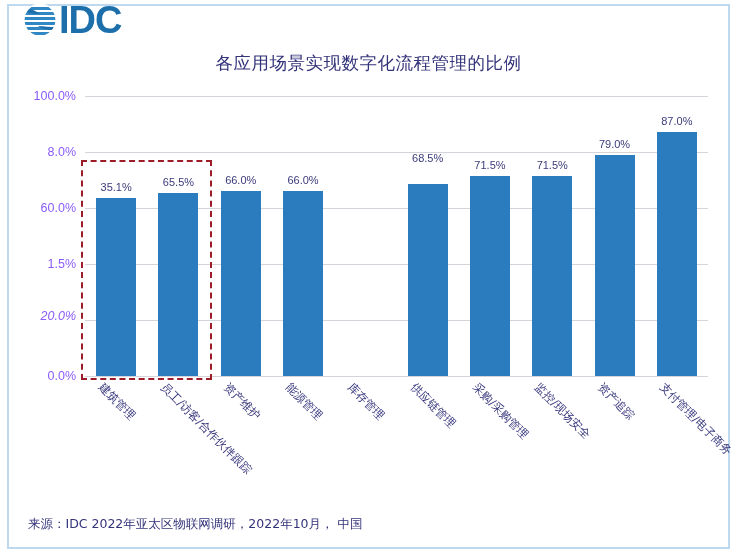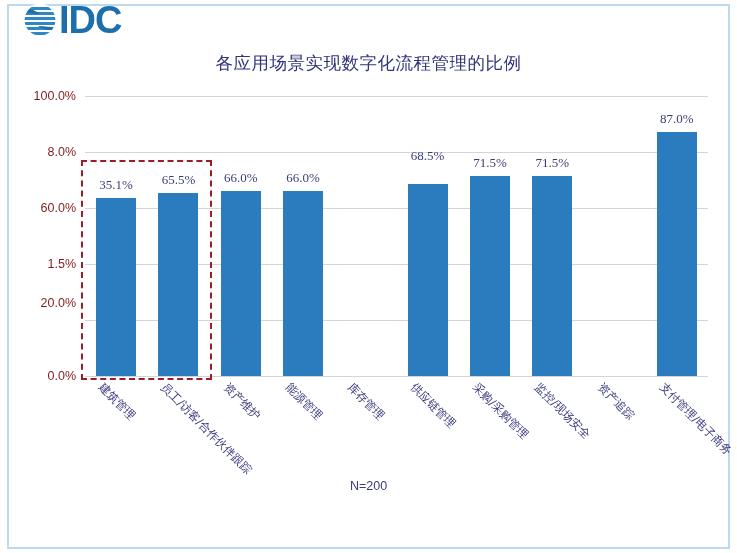--- a/index.html
+++ b/index.html
@@ -85,21 +85,21 @@
     left: 0;
     top: 96px;
     width: 80px;
     height: 280px;
   }
   .ylabel {
     position: absolute;
     right: 4px;
     transform: translateY(-50%);
     font-size: 12.5px;
-    color: #7f1d1d;
+    color: #8b5cf6;
     white-space: nowrap;
     text-align: right;
   }
 
   .bars {
     position: absolute;
     left: 0;
     top: 0;
     width: 100%;
     height: 280px;
@@ -114,24 +114,23 @@
     bottom: 0;
     left: 50%;
     transform: translateX(-50%);
     width: 40px;
     background: #2a7cbe;
   }
   .bar-value {
     position: absolute;
     left: 50%;
     transform: translateX(-50%);
-    font-size: 13px;
+    font-size: 11px;
     color: #3b3b7a;
     white-space: nowrap;
-    font-family: Liberation Serif, serif;
   }
 
   
   .highlight-box {
     position: absolute;
     left: 81px;
     top: 160px;
     width: 131px;
     height: 220px;
     border: 2px dashed #9c1c27;
@@ -210,21 +209,21 @@
     <span class="logo-word">IDC</span>
   </div>
 
   <div class="chart-title">各应用场景实现数字化流程管理的比例</div>
 
   <div class="ylabels" id="ylabels">
       <div class="ylabel" style="top: 0px;">100.0%</div>
       <div class="ylabel" style="top: 56px;">8.0%</div>
       <div class="ylabel" style="top: 112px;">60.0%</div>
       <div class="ylabel" style="top: 168px;">1.5%</div>
-      <div class="ylabel" style="top: 207px;">20.0%</div>
+      <div class="ylabel" style="top: 220px; font-style: italic;">20.0%</div>
       <div class="ylabel" style="top: 280px;">0.0%</div>
     </div>
 
   <div class="plot-wrap">
     <div id="gridlines">
         <div class="gridline" style="top: 0px;"></div>
         <div class="gridline" style="top: 56px;"></div>
         <div class="gridline" style="top: 112px;"></div>
         <div class="gridline" style="top: 168px;"></div>
         <div class="gridline" style="top: 224px;"></div>
@@ -252,20 +251,24 @@
           <div class="bar-value" style="bottom: 212px;">68.5%</div>
         </div>
         <div class="bar-slot" style="left: 373.8px; width: 62.3px;">
           <div class="bar" title="采购/采购管理 71.5%" style="height: 200.2px; background: rgb(42, 124, 190);"></div>
           <div class="bar-value" style="bottom: 205.2px;">71.5%</div>
         </div>
         <div class="bar-slot" style="left: 436.1px; width: 62.3px;">
           <div class="bar" title="监控/现场安全 71.5%" style="height: 200.2px; background: rgb(42, 124, 190);"></div>
           <div class="bar-value" style="bottom: 205.2px;">71.5%</div>
         </div>
+        <div class="bar-slot" style="left: 498.4px; width: 62.3px;">
+          <div class="bar" title="资产追踪 79.0%" style="height: 221.2px; background: rgb(42, 124, 190);"></div>
+          <div class="bar-value" style="bottom: 226.2px;">79.0%</div>
+        </div>
         <div class="bar-slot" style="left: 560.7px; width: 62.3px;">
           <div class="bar" title="支付管理/电子商务 87.0%" style="height: 243.6px; background: rgb(42, 124, 190);"></div>
           <div class="bar-value" style="bottom: 248.6px;">87.0%</div>
         </div>
       </div>
   </div>
 
   <div class="highlight-box"></div>
 
   <div class="cats" id="cats">
@@ -274,15 +277,15 @@
       <div class="cat" style="left: 145.75px;">资产维护</div>
       <div class="cat" style="left: 208.05px;">能源管理</div>
       <div class="cat" style="left: 270.35px;">库存管理</div>
       <div class="cat" style="left: 332.65px;">供应链管理</div>
       <div class="cat" style="left: 394.95px;">采购/采购管理</div>
       <div class="cat" style="left: 457.25px;">监控/现场安全</div>
       <div class="cat" style="left: 519.55px;">资产追踪</div>
       <div class="cat" style="left: 581.85px;">支付管理/电子商务</div>
     </div>
 
-  <div class="n-note">N=200</div>
+  <div class="source">来源：IDC 2022年亚太区物联网调研，2022年10月， 中国</div>
 
 </div>
 
 </body></html>

